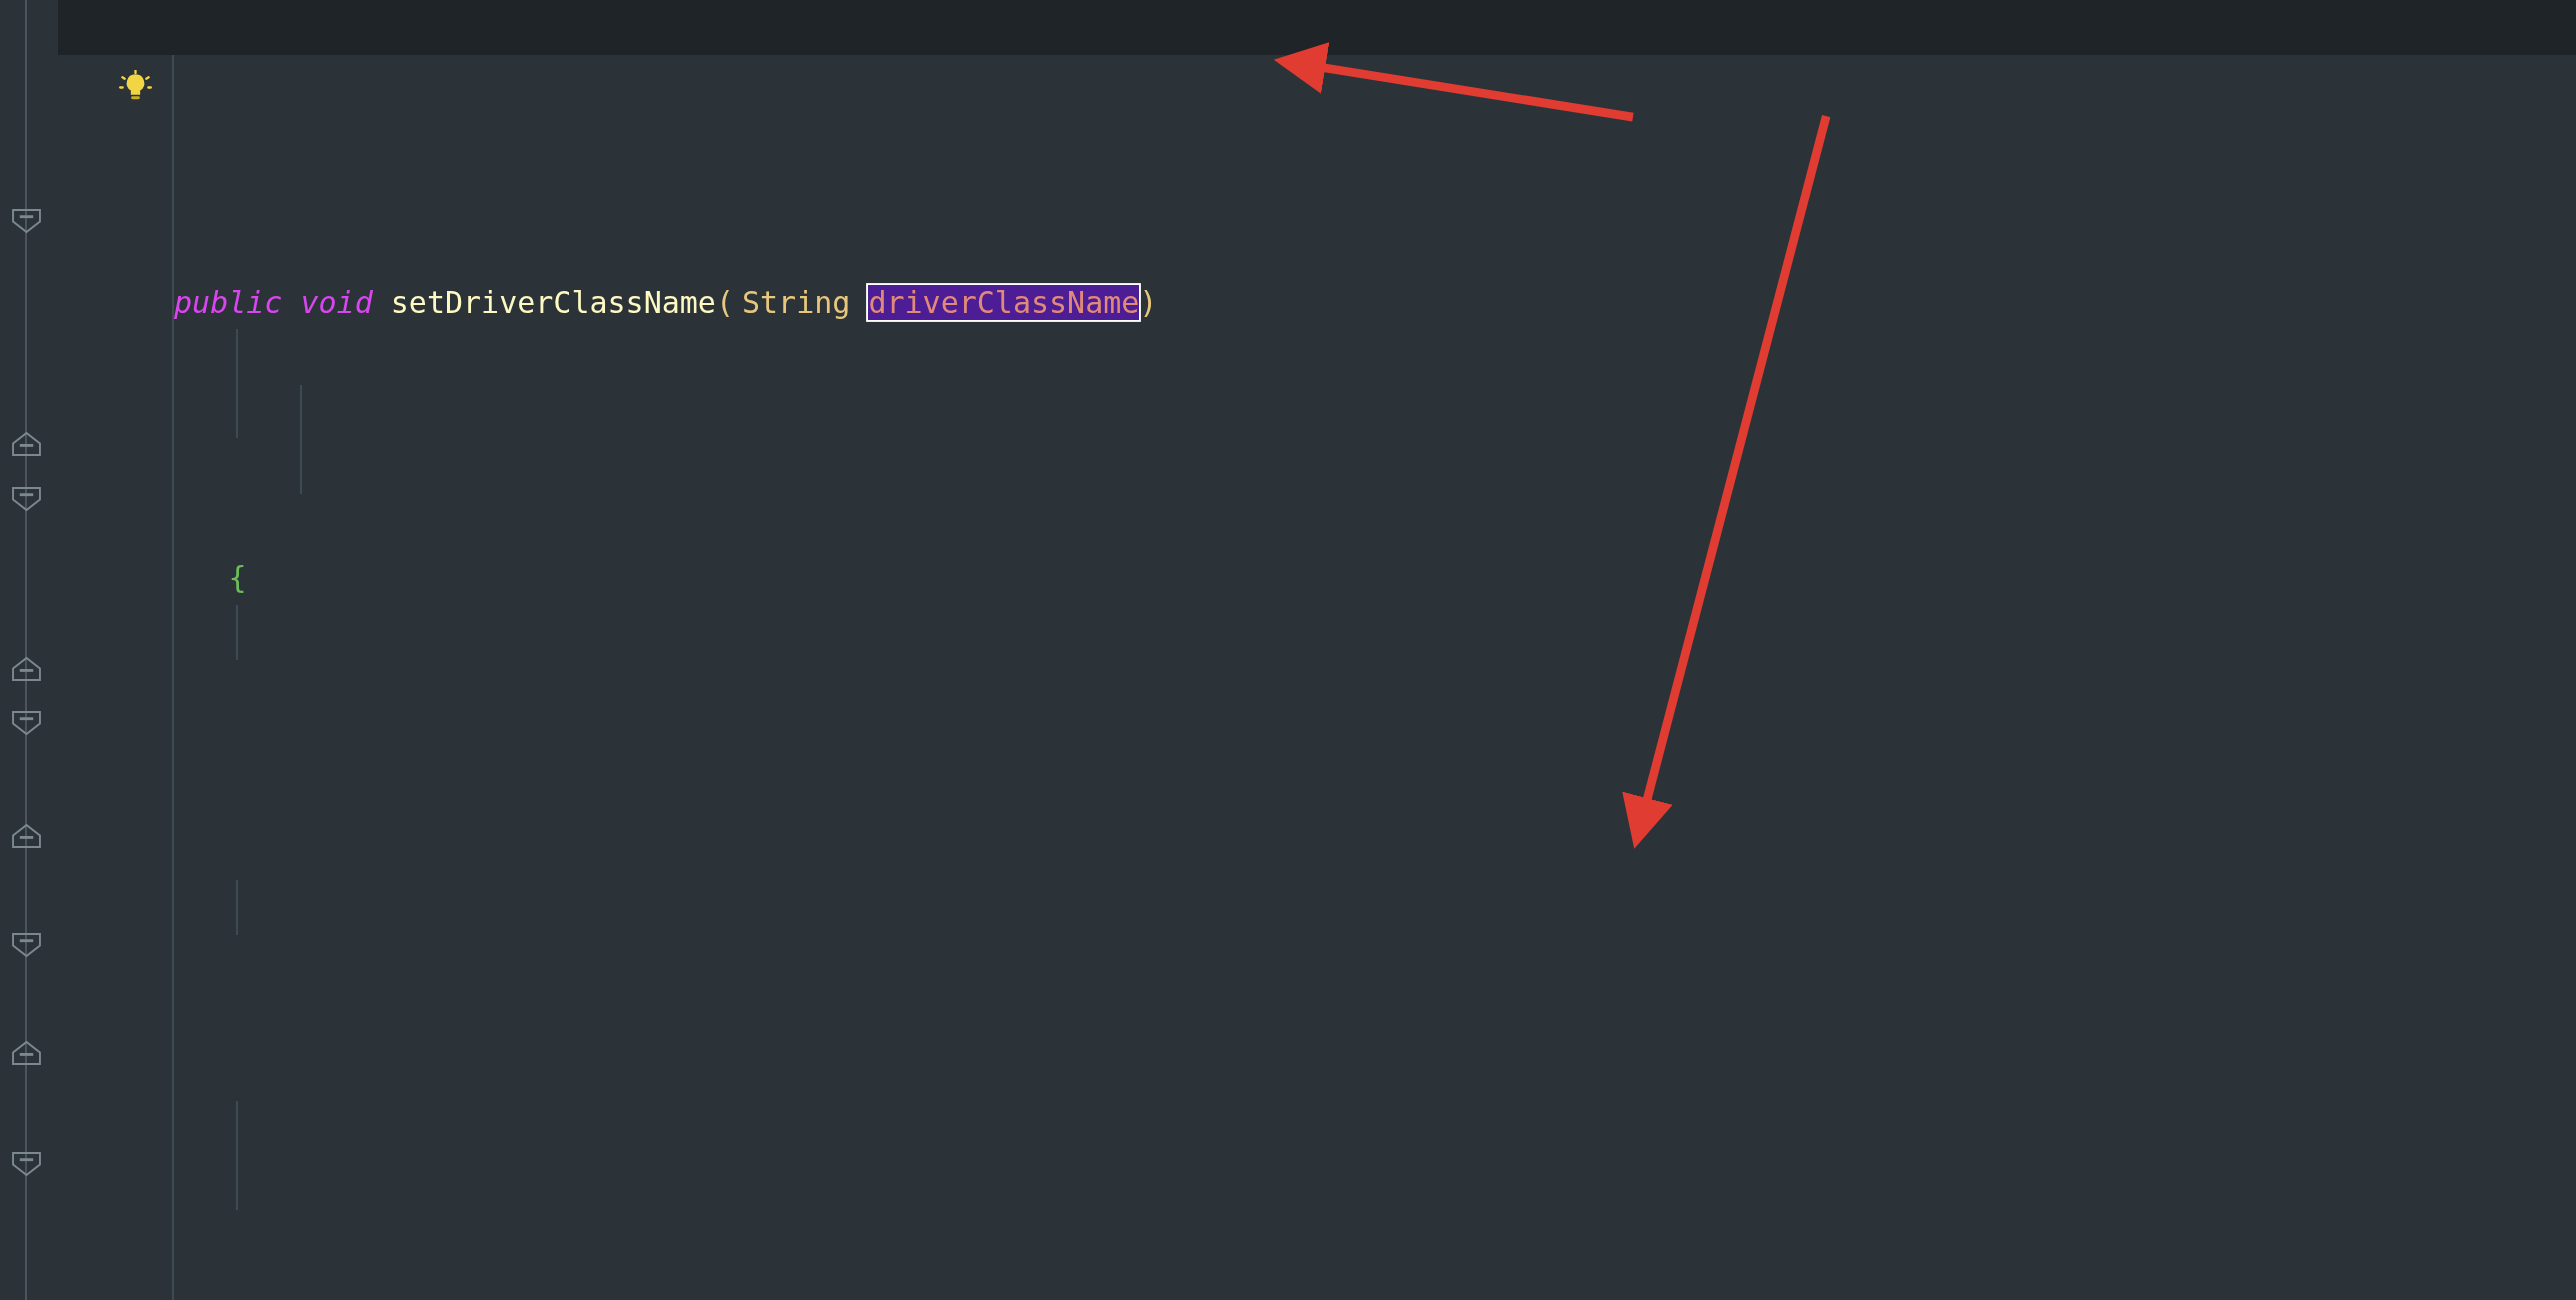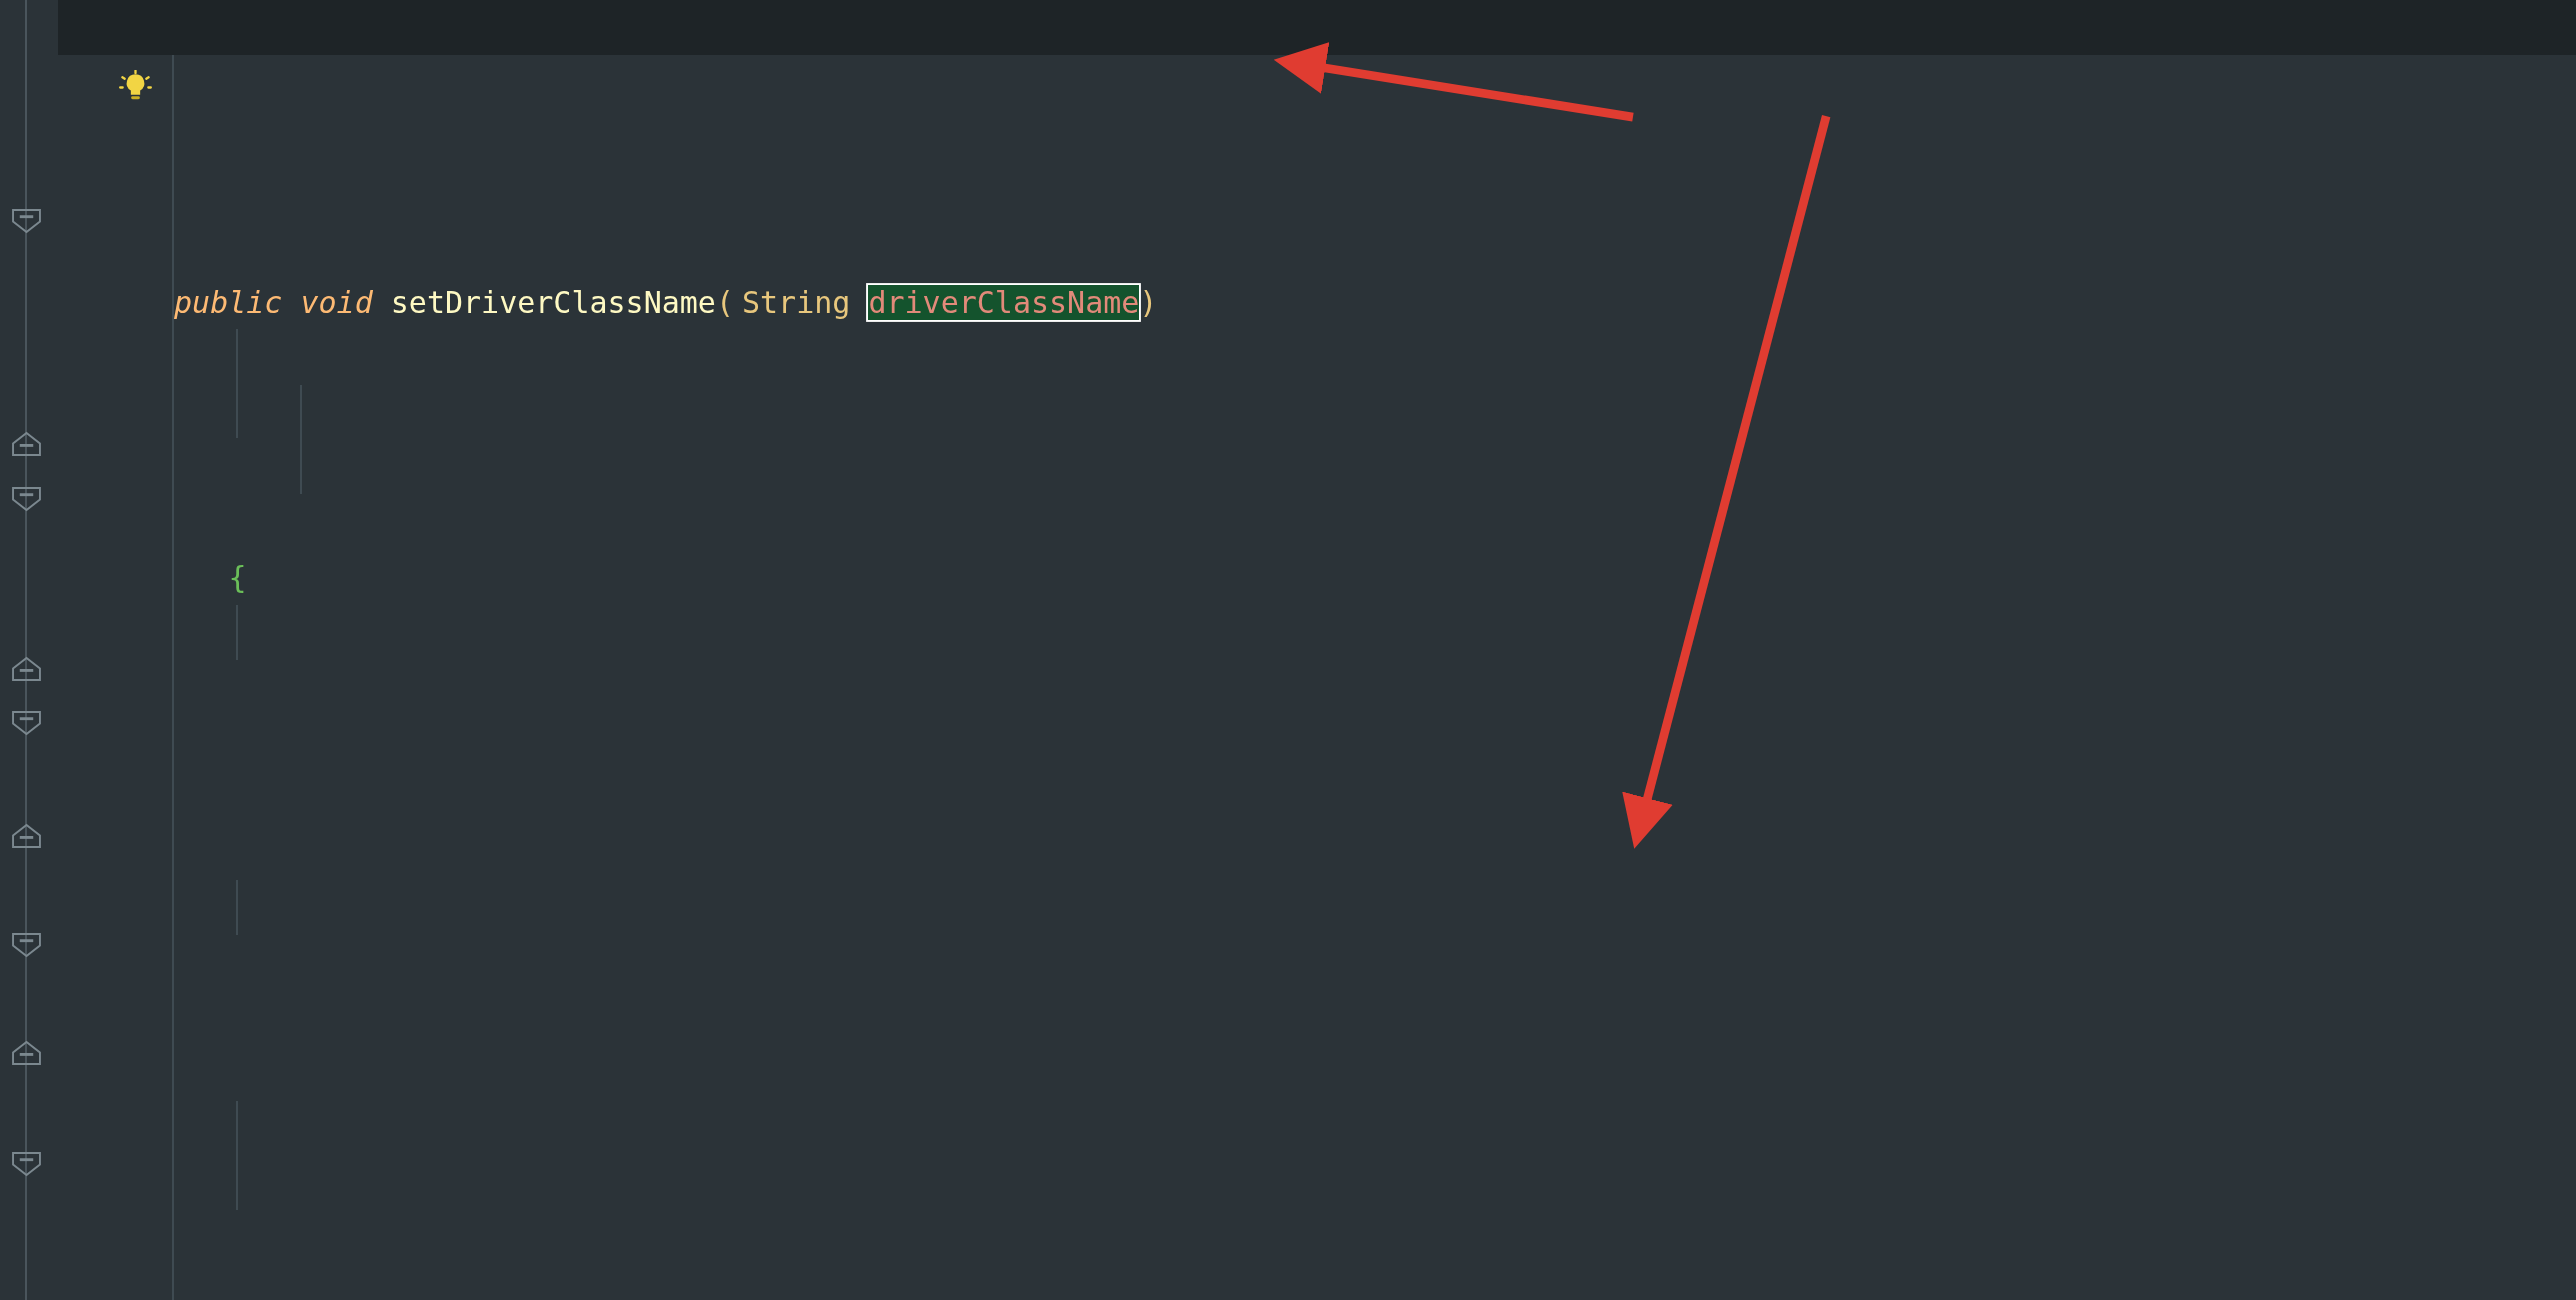--- a/index.html
+++ b/index.html
@@ -39,33 +39,33 @@
   
   #code{
     position:absolute;left:58px;top:0;right:0;bottom:0;
   }
   .line{
     position:relative;height:55px;padding-left:44px;
     display:block;
   }
   .line > span{vertical-align:baseline;}
   
-  .kw   {color:#fdba74;font-style:italic;}           
+  .kw   {color:#d946ef;font-style:italic;}           
   .mth  {color:#fef9c3;}                              
   .typ  {color:#e8c77d;margin-left:8px;}                              
   .par  {color:#e8c77d;}                              
   .brc2 {color:#6bbf59;}                              
   .pun  {color:#b9c2c6;}                              
   .semi {color:#5fd0c8;}
   
   .hl{
     position:relative;
     color:#e28a7a;
     box-shadow:0 0 0 1.9px #ffffff;
-    background:#14532d;
+    background:#4c1d95;
   }
   
   #bulb{
     position:absolute;left:46px;top:11.6px;width:35px;height:35px;
   }
   
   #arrows{position:absolute;inset:0;pointer-events:none;}
 </style>
 </head>
 <body>

